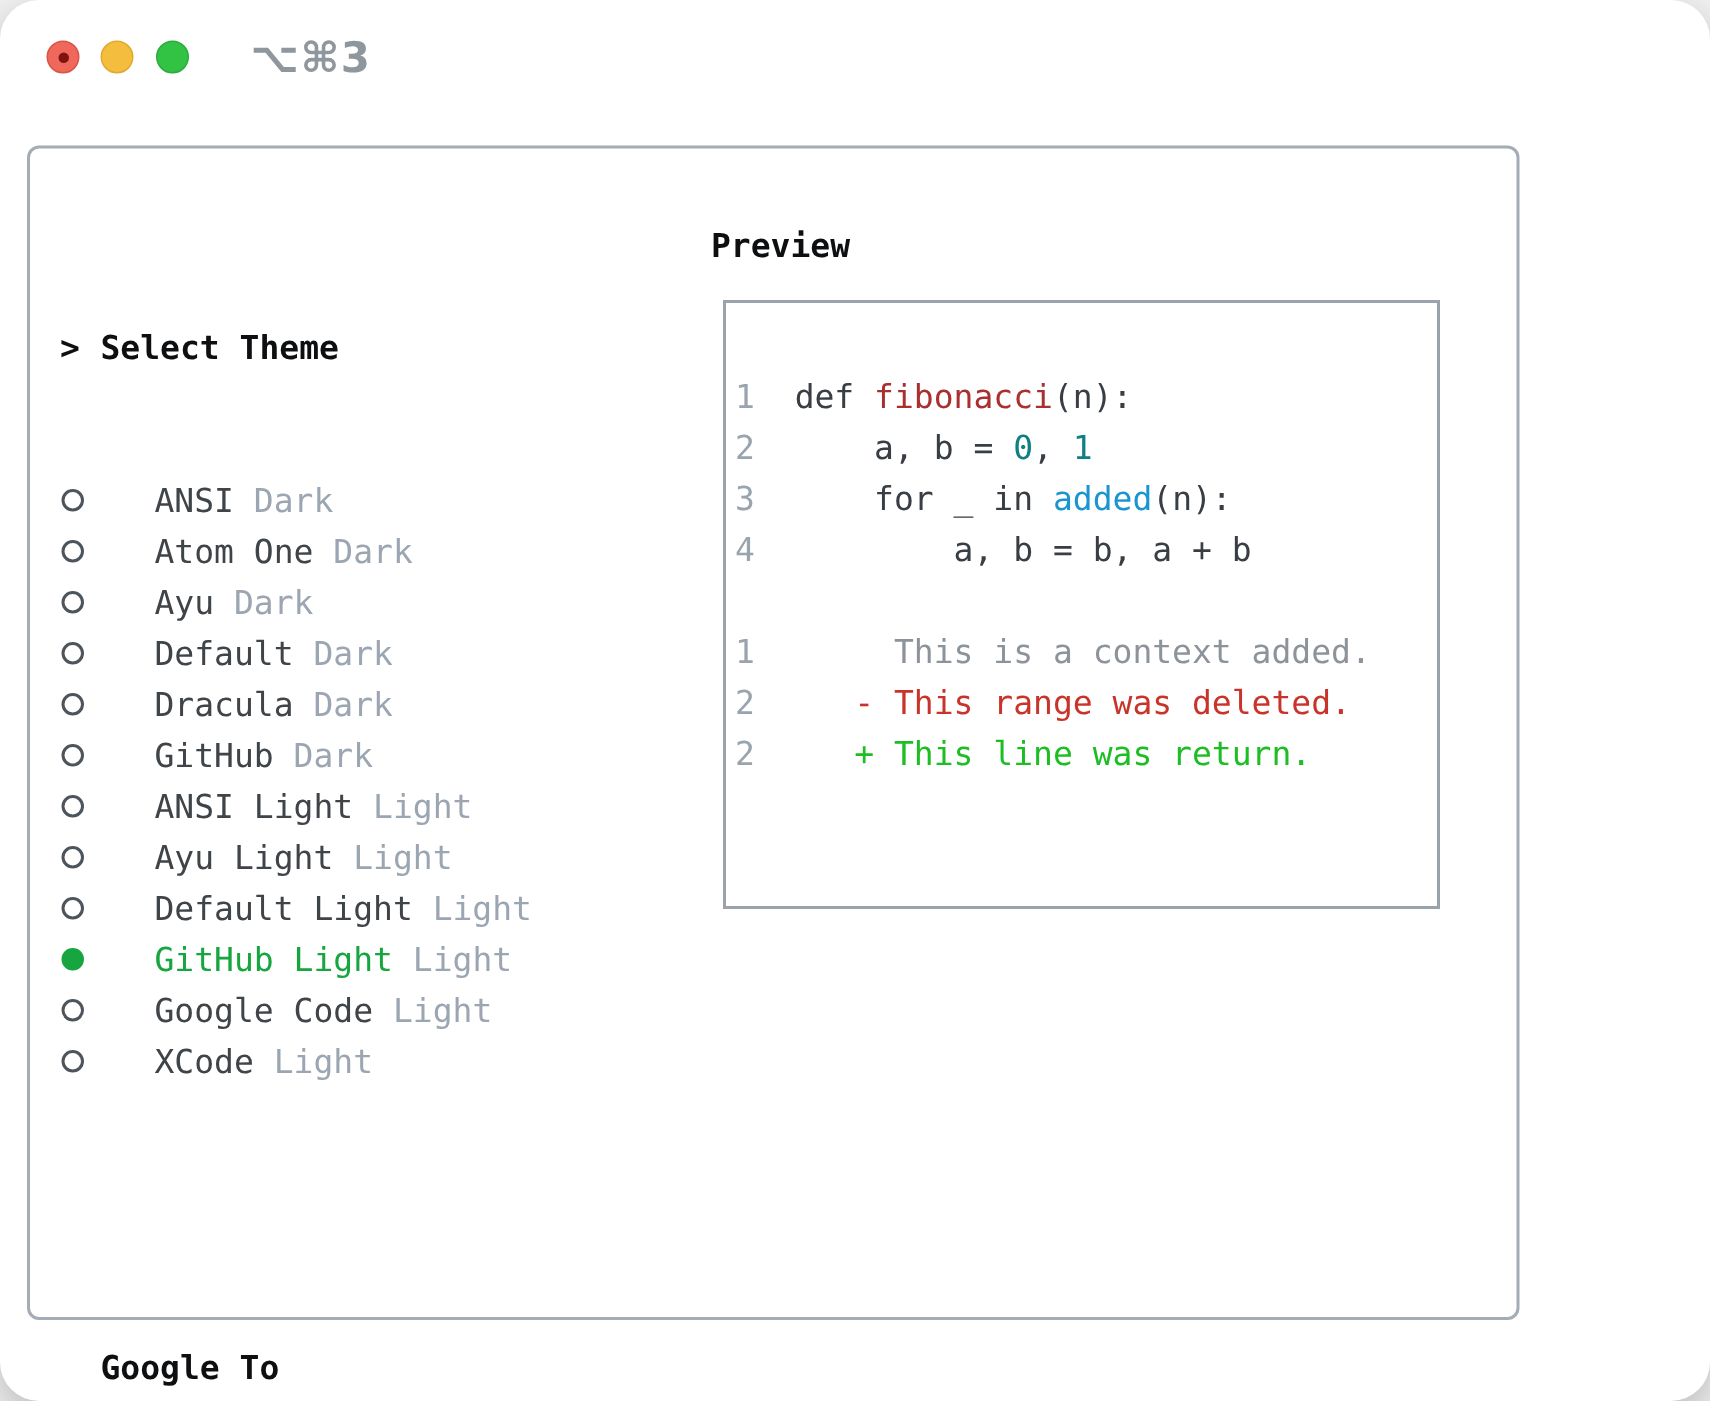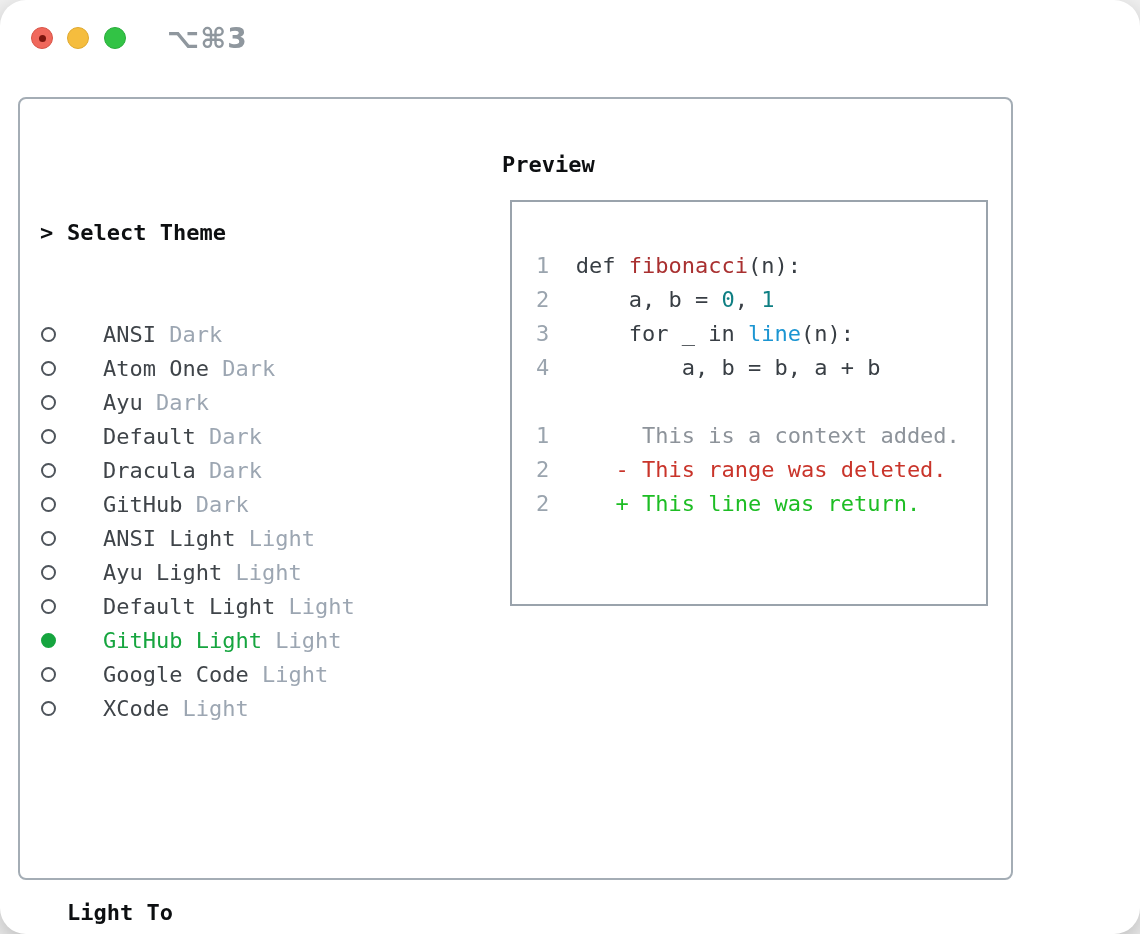--- a/index.html
+++ b/index.html
@@ -30,24 +30,24 @@
   .ring{display:inline-block;width:11px;height:11px;border-radius:50%;
     border:2.5px solid var(--ring_gray);margin-left:1px;}
   .ring.filled{background:var(--accent_green);border-color:var(--accent_green);}
   .hdr{color:var(--heading);font-weight:bold;}
   .theme-name{color:var(--text_dark);margin-left:36px;}
   .theme-name.sel{color:var(--accent_green);}
   .tag{color:var(--tag_gray);margin-left:1ch;}
   .spacer{height:34px;}
   .apply-hdr{color:var(--heading);font-weight:600;}
   
-  .right-col{position:absolute;left:482px;top:49px;}
+  .right-col{position:absolute;left:454px;top:49px;}
   .preview-title{font-size:22px;line-height:34px;font-weight:bold;color:var(--heading);}
   .preview-box{margin-top:18px;margin-left:8px;width:478px;height:406px;box-sizing:border-box;
-    border:2px solid var(--box_border);padding:47px 24px;background:#fff;}
+    border:2px solid var(--box_border);padding:47px 6px;background:#fff;}
   .pline{font-size:22px;line-height:34px;height:34px;white-space:pre;}
   .seg-ln{color:var(--gutter_gray);}
   .seg-plain{color:var(--code_text);}
   .seg-func{color:var(--func_red);}
   .seg-num{color:var(--num_teal);}
   .seg-builtin{color:var(--builtin_blue);}
   .seg-ctx{color:var(--context_gray);}
   .seg-del{color:var(--diff_del);}
   .seg-add{color:var(--diff_add);}
 </style>
@@ -67,34 +67,34 @@
 
   <div class="panel">
 
     <div class="left-col">
       <div class="row">
         <span class="marker caret">&gt;</span><span class="hdr">Select Theme</span>
       </div>
       <div id="theme-list"><div class="row"><span class="marker"><span class="ring"></span></span><span class="theme-name">ANSI</span><span class="tag">Dark</span></div><div class="row"><span class="marker"><span class="ring"></span></span><span class="theme-name">Atom One</span><span class="tag">Dark</span></div><div class="row"><span class="marker"><span class="ring"></span></span><span class="theme-name">Ayu</span><span class="tag">Dark</span></div><div class="row"><span class="marker"><span class="ring"></span></span><span class="theme-name">Default</span><span class="tag">Dark</span></div><div class="row"><span class="marker"><span class="ring"></span></span><span class="theme-name">Dracula</span><span class="tag">Dark</span></div><div class="row"><span class="marker"><span class="ring"></span></span><span class="theme-name">GitHub</span><span class="tag">Dark</span></div><div class="row"><span class="marker"><span class="ring"></span></span><span class="theme-name">ANSI Light</span><span class="tag">Light</span></div><div class="row"><span class="marker"><span class="ring"></span></span><span class="theme-name">Ayu Light</span><span class="tag">Light</span></div><div class="row"><span class="marker"><span class="ring"></span></span><span class="theme-name">Default Light</span><span class="tag">Light</span></div><div class="row"><span class="marker"><span class="ring filled"></span></span><span class="theme-name sel">GitHub Light</span><span class="tag">Light</span></div><div class="row"><span class="marker"><span class="ring"></span></span><span class="theme-name">Google Code</span><span class="tag">Light</span></div><div class="row"><span class="marker"><span class="ring"></span></span><span class="theme-name">XCode</span><span class="tag">Light</span></div></div>
       <div class="spacer"></div>
       <div class="row">
-        <span class="marker"></span><span class="apply-hdr">Light To</span>
+        <span class="marker"></span><span class="apply-hdr">Google To</span>
       </div>
       
       
       
     </div>
 
     <div class="right-col">
       <div class="preview-title">Preview</div>
       <div class="preview-box">
         <div id="preview-lines">
             <div class="pline"><span class="seg-ln">1  </span><span class="seg-plain">def </span><span class="seg-func">fibonacci</span><span class="seg-plain">(n):</span></div>
             <div class="pline"><span class="seg-ln">2  </span><span class="seg-plain">    a, b = </span><span class="seg-num">0</span><span class="seg-plain">, </span><span class="seg-num">1</span></div>
-            <div class="pline"><span class="seg-ln">3  </span><span class="seg-plain">    for _ in </span><span class="seg-builtin">line</span><span class="seg-plain">(n):</span></div>
+            <div class="pline"><span class="seg-ln">3  </span><span class="seg-plain">    for _ in </span><span class="seg-builtin">added</span><span class="seg-plain">(n):</span></div>
             <div class="pline"><span class="seg-ln">4  </span><span class="seg-plain">        a, b = b, a + b</span></div>
             <div class="pline"></div>
             <div class="pline"><span class="seg-ln">1  </span><span class="seg-ctx">     This is a context added.</span></div>
             <div class="pline"><span class="seg-ln">2  </span><span class="seg-del">   - This range was deleted.</span></div>
             <div class="pline"><span class="seg-ln">2  </span><span class="seg-add">   + This line was return.</span></div>
           </div>
       </div>
     </div>
 
   </div>

